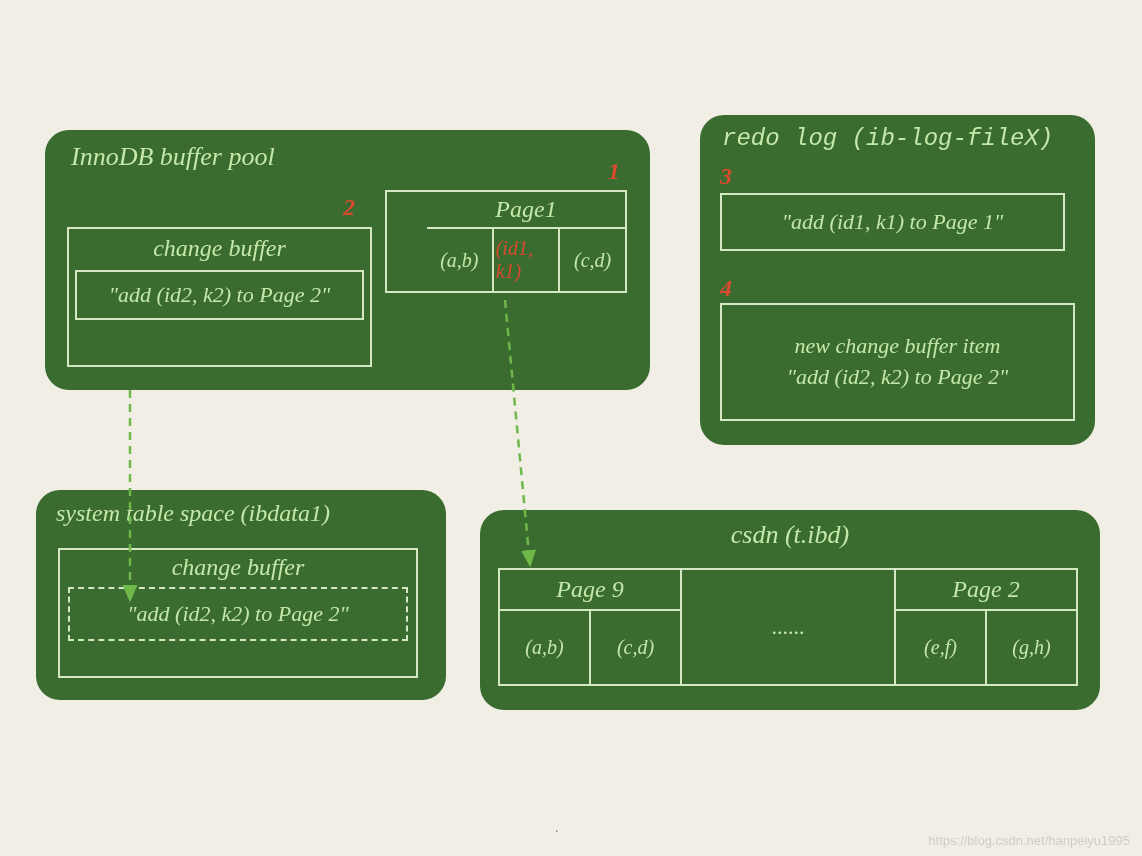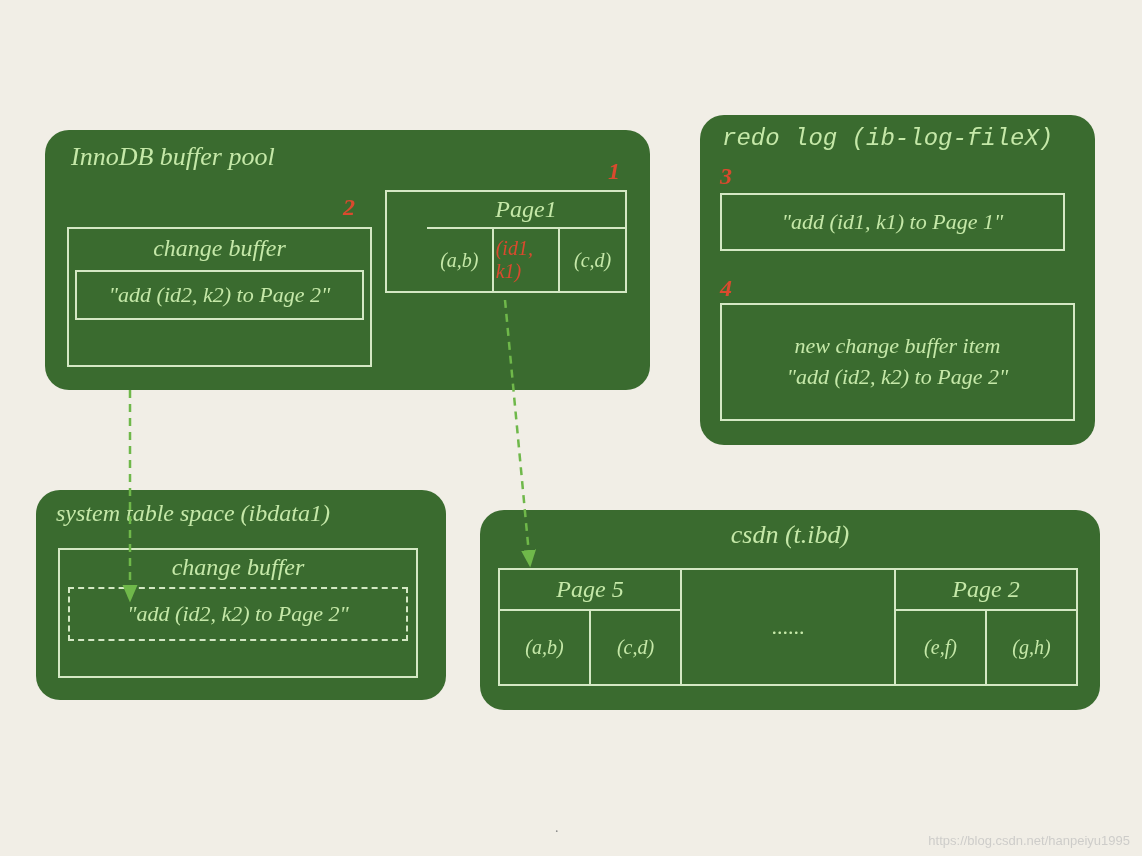--- a/index.html
+++ b/index.html
@@ -136,21 +136,21 @@
   <div class="inner-box" id="sts-cb">
     <div class="label" id="sts-cb-label">change buffer</div>
     <div id="sts-cb-entry">"add (id2, k2) to Page 2"</div>
   </div>
 </div>
 
 <div class="box" id="databox">
   <div class="title" id="db-title">csdn (t.ibd)</div>
   <div id="db-table">
     <div class="db-page">
-      <div class="db-page-header">Page 5</div>
+      <div class="db-page-header">Page 9</div>
       <div class="db-page-row">
         <div class="cell">(a,b)</div>
         <div class="cell">(c,d)</div>
       </div>
     </div>
     <div class="db-gap">......</div>
     <div class="db-page">
       <div class="db-page-header">Page 2</div>
       <div class="db-page-row">
         <div class="cell">(e,f)</div>

